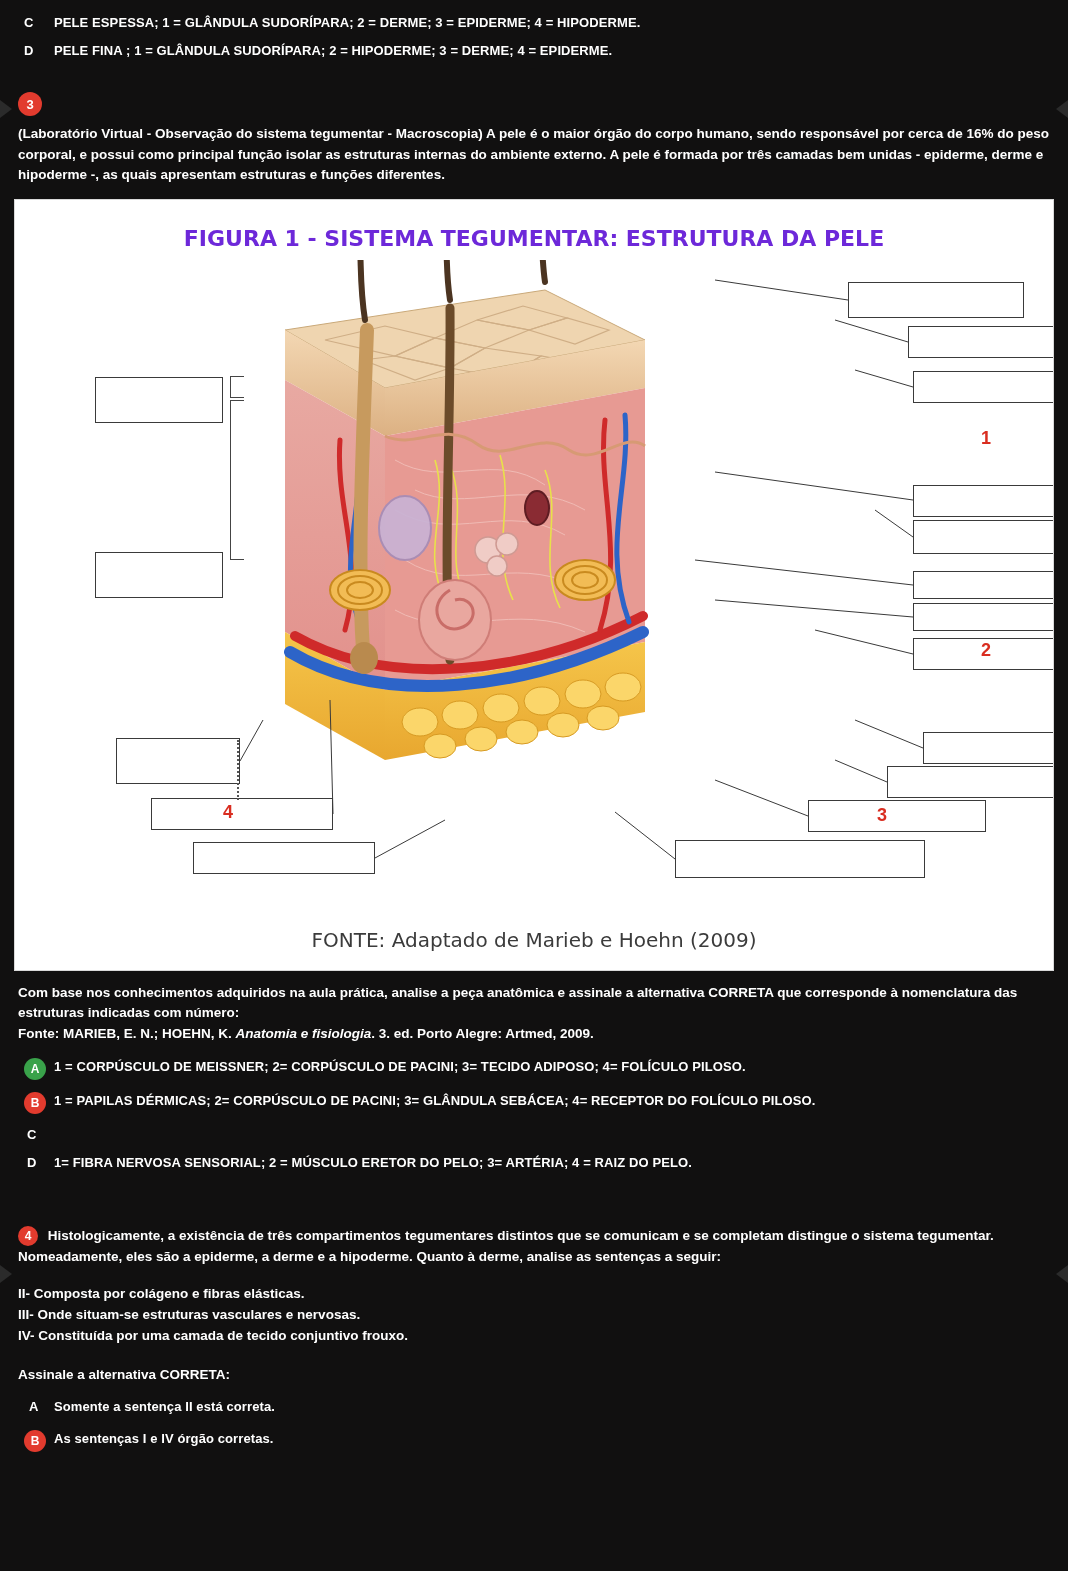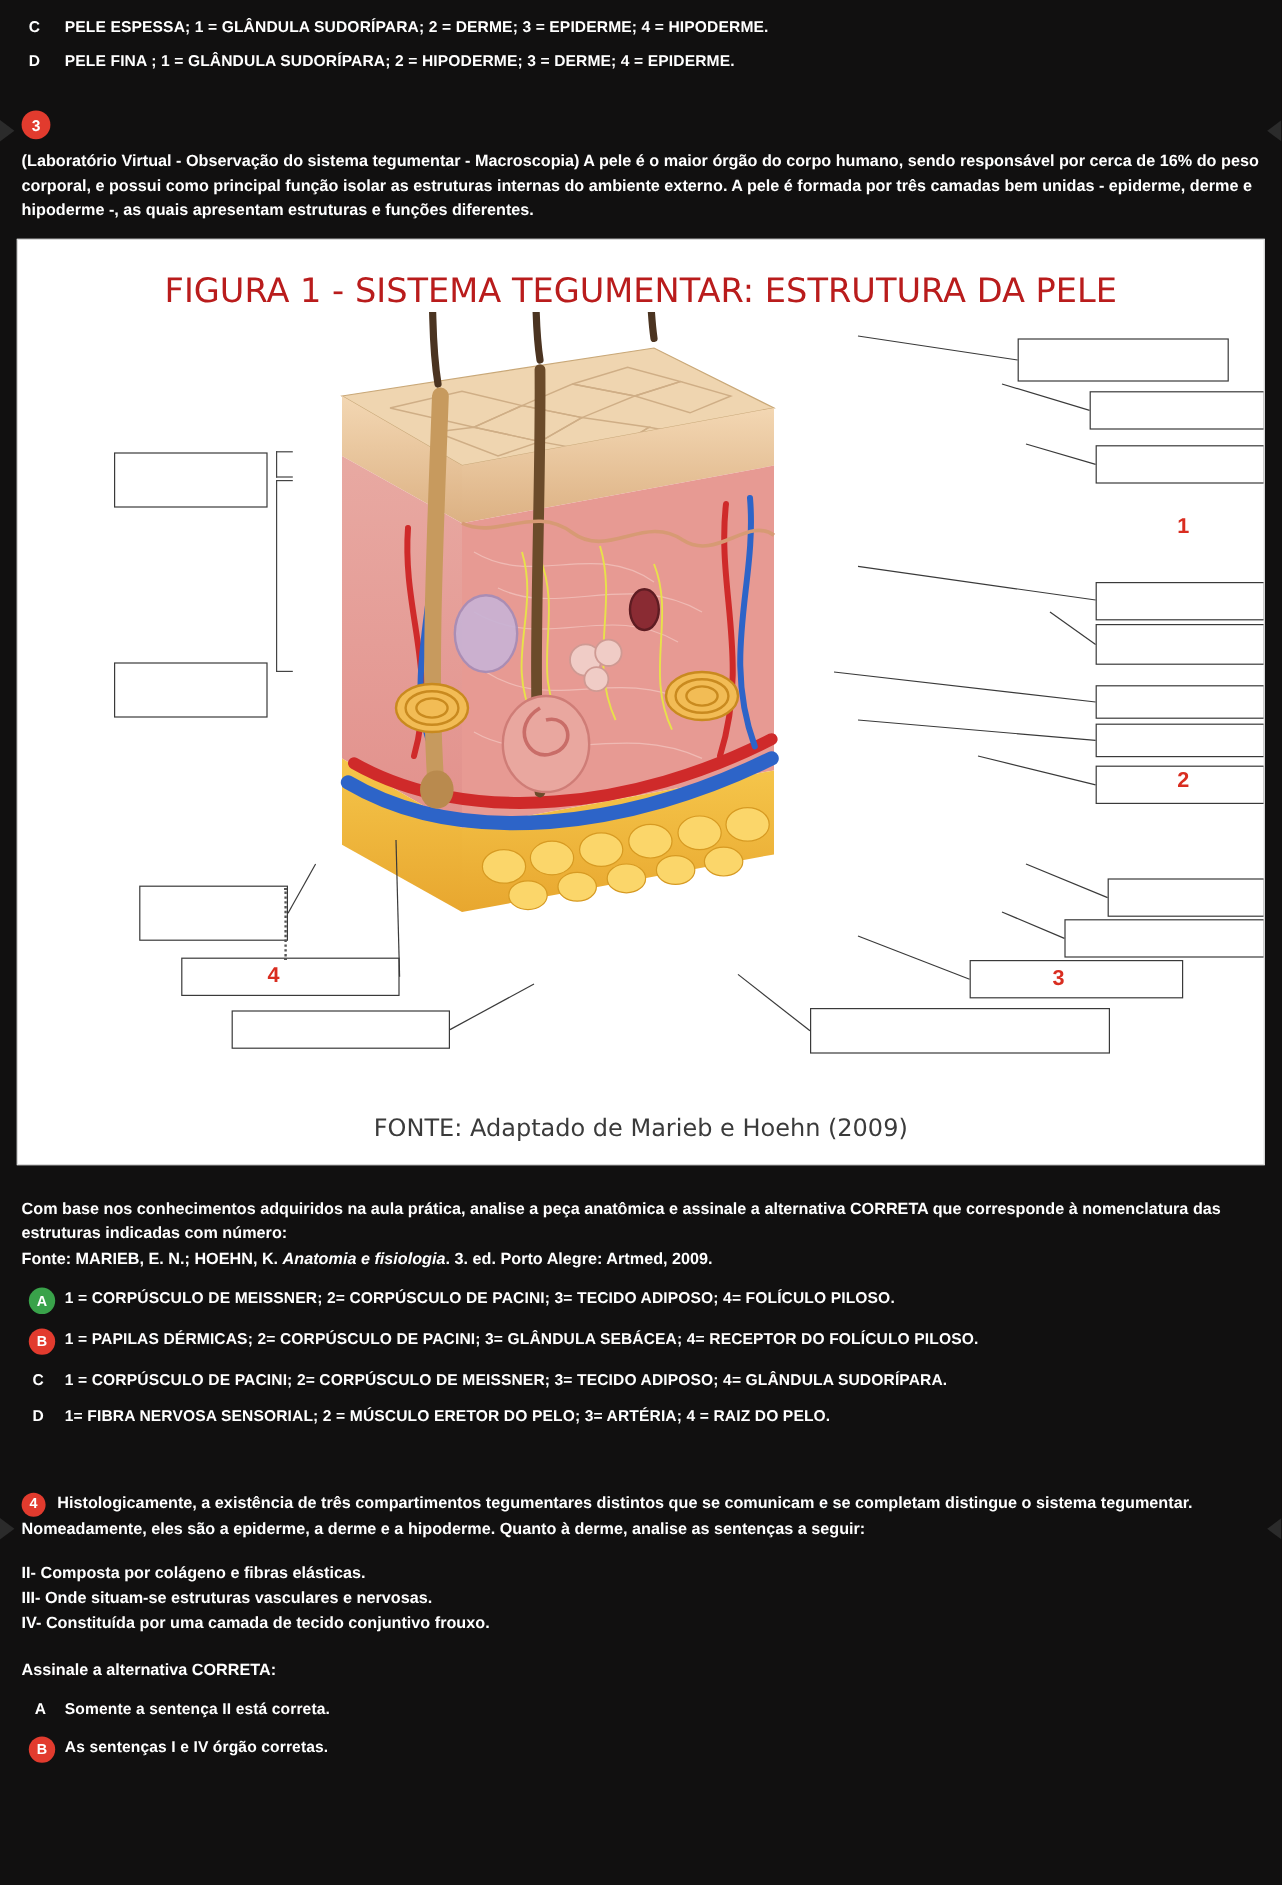--- a/index.html
+++ b/index.html
@@ -85,25 +85,25 @@
   .figure-card {
     margin: 0 14px;
     background: #ffffff;
     border: 1px solid #d9d9d9;
     position: relative;
     height: 772px;
     overflow: hidden;
   }
   .fig-title {
     text-align: center;
-    font-size: 28px;
-    color: #b91c1c;
+    font-size: 22px;
+    color: #6d28d9;
     padding-top: 26px;
     font-family: "DejaVu Sans", sans-serif;
-    font-weight: 400;
+    font-weight: 700;
   }
   .fig-source {
     position: absolute;
     bottom: 18px;
     left: 0; right: 0;
     text-align: center;
     font-size: 20px;
     color: #3b3b3b;
     font-family: "DejaVu Sans", sans-serif;
   }
@@ -334,39 +334,38 @@
         <line x1="318" y1="614" x2="315" y2="500"></line>
         <line x1="360" y1="658" x2="430" y2="620"></line>
         <line x1="660" y1="659" x2="600" y2="612"></line>
         <line x1="225" y1="561" x2="248" y2="520"></line>
       </g>
     </svg>
 
     <div class="fig-source">FONTE: Adaptado de Marieb e Hoehn (2009)</div>
   </div>
 
-  <div class="block" style="padding-top:27px;">
+  <div class="block" style="padding-top:12px;">
     <div class="q-text">Com base nos conhecimentos adquiridos na aula prática, analise a peça anatômica e assinale a alternativa CORRETA que corresponde à nomenclatura das estruturas indicadas com número:</div>
     <div class="q-text" style="margin-top:2px;">
       <span>Fonte: MARIEB, E. N.; HOEHN, K. </span><em>Anatomia e fisiologia</em><span>. 3. ed. Porto Alegre: Artmed, 2009.</span>
     </div>
   </div>
 
   <div style="margin-top:14px;">
     <div class="alt-row">
       <div class="alt-letter circ green">A</div>
       <div class="alt-text">1 = CORPÚSCULO DE MEISSNER; 2= CORPÚSCULO DE PACINI; 3= TECIDO ADIPOSO; 4= FOLÍCULO PILOSO.</div>
     </div>
     <div class="alt-row" style="margin-top:12px;">
       <div class="alt-letter circ">B</div>
       <div class="alt-text">1 = PAPILAS DÉRMICAS; 2= CORPÚSCULO DE PACINI; 3= GLÂNDULA SEBÁCEA; 4= RECEPTOR DO FOLÍCULO PILOSO.</div>
     </div>
     <div class="alt-row" style="margin-top:12px;">
       <div class="alt-letter" style="padding-left:3px;">C</div>
-      <div class="alt-text">1 = CORPÚSCULO DE PACINI; 2= CORPÚSCULO DE MEISSNER; 3= TECIDO ADIPOSO; 4= GLÂNDULA SUDORÍPARA.</div>
     </div>
     <div class="alt-row" style="margin-top:12px;">
       <div class="alt-letter" style="padding-left:3px;">D</div>
       <div class="alt-text">1= FIBRA NERVOSA SENSORIAL; 2 = MÚSCULO ERETOR DO PELO; 3= ARTÉRIA; 4 = RAIZ DO PELO.</div>
     </div>
   </div>
 
   <div class="divider-gap"></div>
 
   <div style="position:absolute; left:0; top:1265px;">

